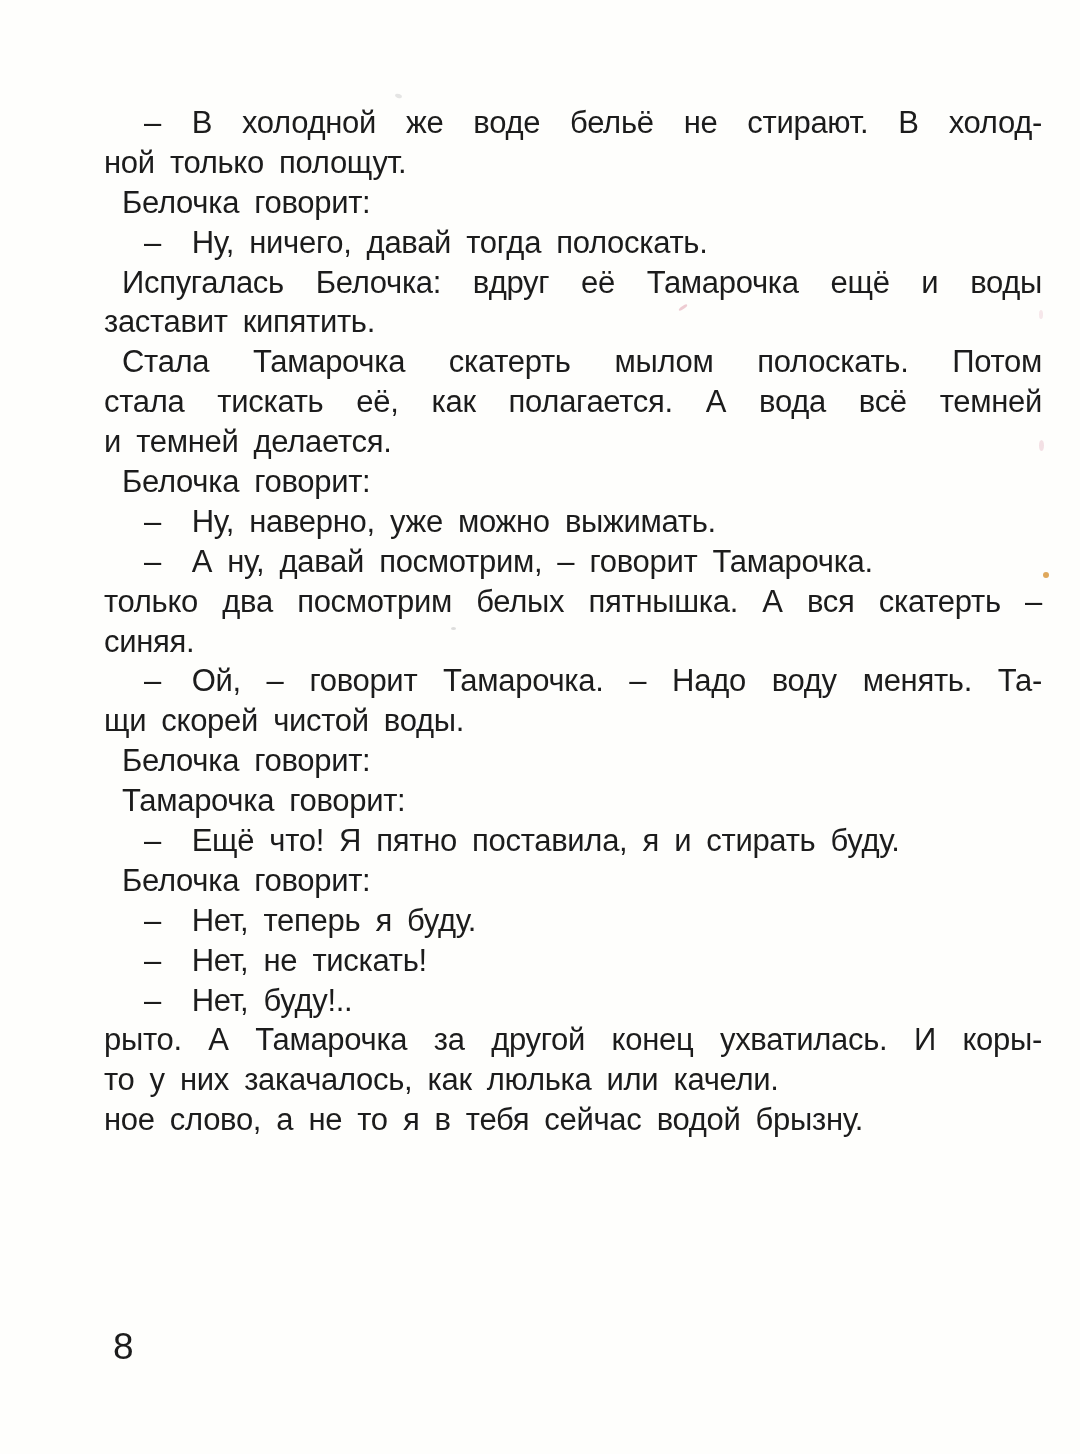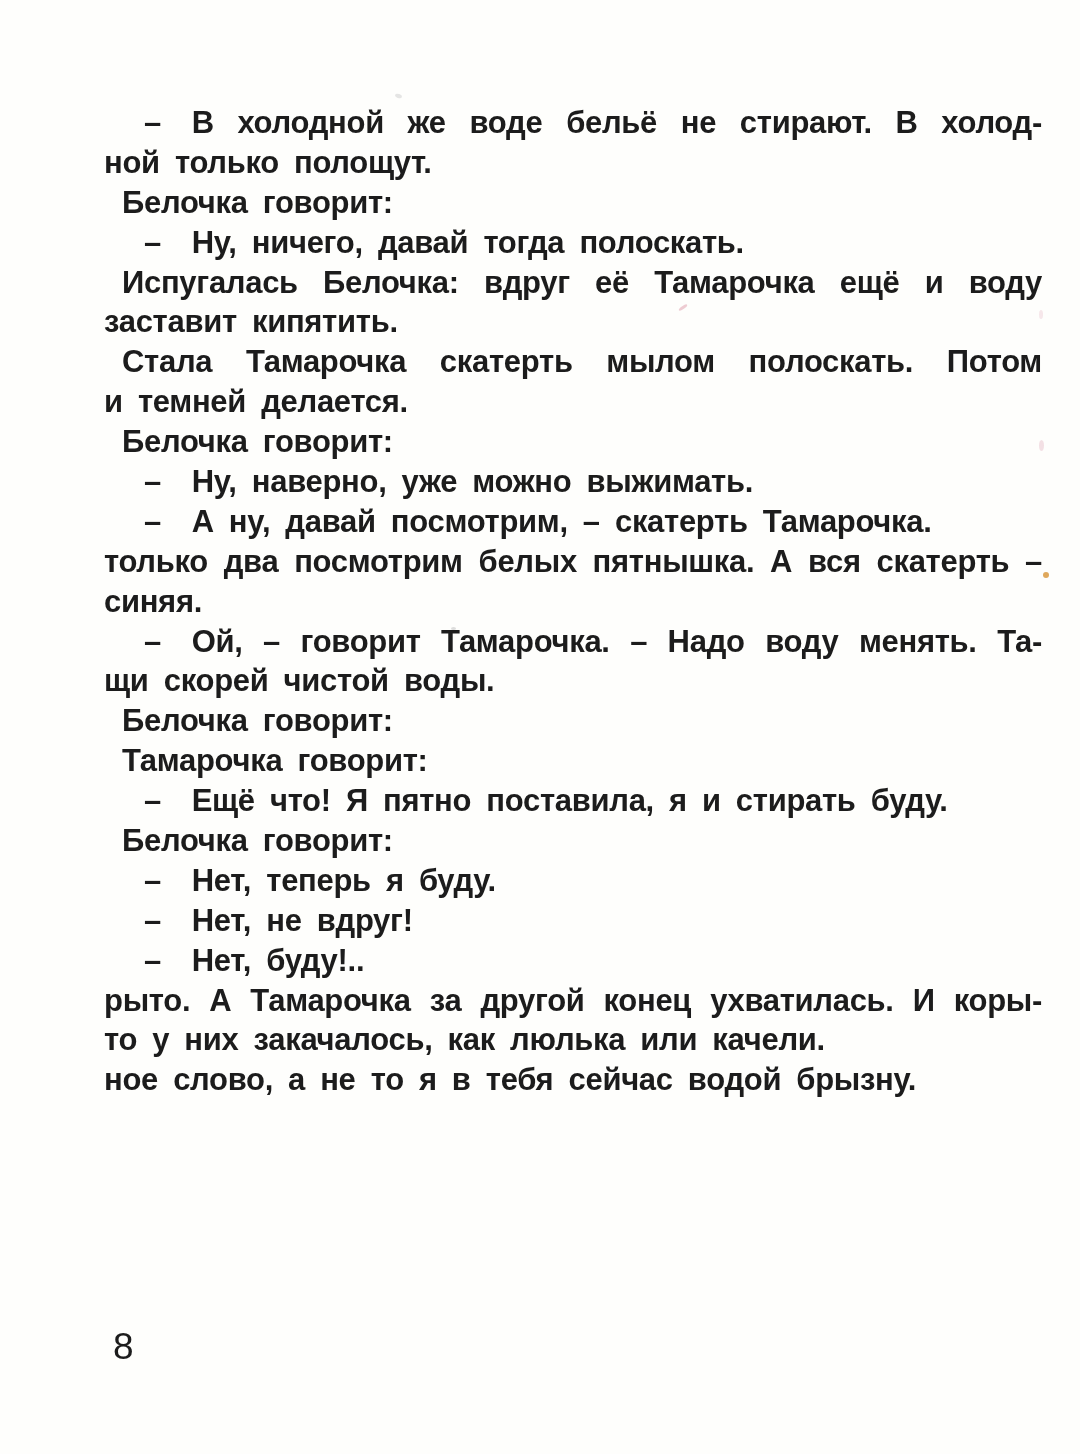--- a/index.html
+++ b/index.html
@@ -21,21 +21,20 @@
     top: 103px;
     width: 938px;
   }
   .line {
     font-size: 31px;
     line-height: 39.9px;
     height: 39.9px;
     letter-spacing: -0.3px;
     text-align: justify;
     text-align-last: justify;
-    font-weight: bold;
   }
   .line.first { text-indent: 18px; }
   .line.dash  { text-indent: 40px; }
   .line.last {
     text-align: left;
     text-align-last: left;
     word-spacing: 0.22em;
   }
   .page-number {
     position: absolute;
@@ -52,37 +51,38 @@
 </style>
 </head>
 <body>
 
 <div class="book-page">
   <div class="text-block" id="text-block">
       <div class="line dash">– В холодной же воде бельё не стирают. В холод-</div>
       <div class="line last">ной только полощут.</div>
       <div class="line first last">Белочка говорит:</div>
       <div class="line dash last">– Ну, ничего, давай тогда полоскать.</div>
-      <div class="line first">Испугалась Белочка: вдруг её Тамарочка ещё и воду</div>
+      <div class="line first">Испугалась Белочка: вдруг её Тамарочка ещё и воды</div>
       <div class="line last">заставит кипятить.</div>
       <div class="line first">Стала Тамарочка скатерть мылом полоскать. Потом</div>
+      <div class="line">стала тискать её, как полагается. А вода всё темней</div>
       <div class="line last">и темней делается.</div>
       <div class="line first last">Белочка говорит:</div>
       <div class="line dash last">– Ну, наверно, уже можно выжимать.</div>
-      <div class="line dash last">– А ну, давай посмотрим, – скатерть Тамарочка.</div>
+      <div class="line dash last">– А ну, давай посмотрим, – говорит Тамарочка.</div>
       <div class="line">только два посмотрим белых пятнышка. А вся скатерть –</div>
       <div class="line last">синяя.</div>
       <div class="line dash">– Ой, – говорит Тамарочка. – Надо воду менять. Та-</div>
       <div class="line last">щи скорей чистой воды.</div>
       <div class="line first last">Белочка говорит:</div>
       <div class="line first last">Тамарочка говорит:</div>
       <div class="line dash last">– Ещё что! Я пятно поставила, я и стирать буду.</div>
       <div class="line first last">Белочка говорит:</div>
       <div class="line dash last">– Нет, теперь я буду.</div>
-      <div class="line dash last">– Нет, не вдруг!</div>
+      <div class="line dash last">– Нет, не тискать!</div>
       <div class="line dash last">– Нет, буду!..</div>
       <div class="line">рыто. А Тамарочка за другой конец ухватилась. И коры-</div>
       <div class="line last">то у них закачалось, как люлька или качели.</div>
       <div class="line last">ное слово, а не то я в тебя сейчас водой брызну.</div>
     </div>
   <div class="page-number">8</div>
   <div id="artifacts">
       <div class="speck" style="left: 1043px; top: 572px; width: 6px; height: 6px; background: rgb(217, 153, 63); opacity: 0.85; transform: rotate(0deg);"></div>
       <div class="speck" style="left: 678px; top: 306px; width: 10px; height: 3px; background: rgb(226, 170, 182); opacity: 0.6; transform: rotate(-35deg);"></div>
       <div class="speck" style="left: 1039px; top: 310px; width: 4px; height: 9px; background: rgb(242, 221, 226); opacity: 0.7; transform: rotate(0deg);"></div>

